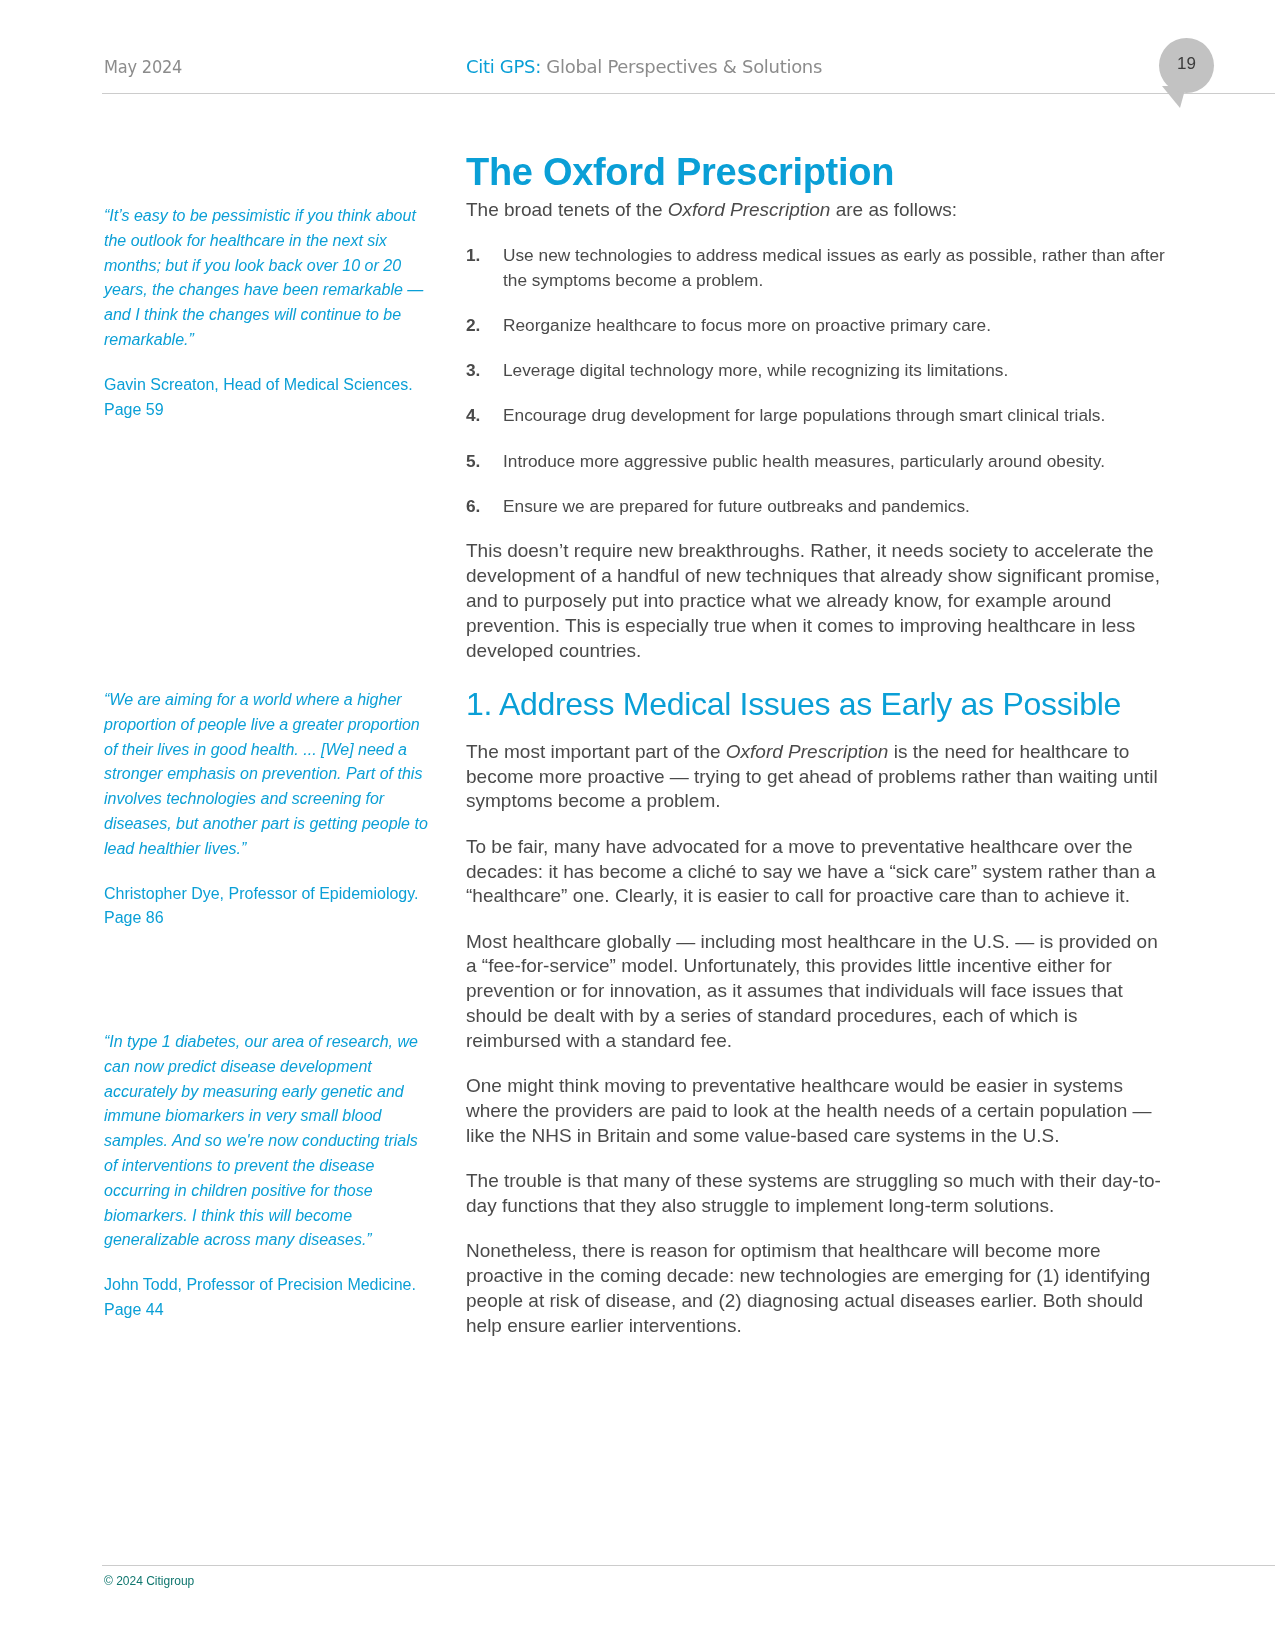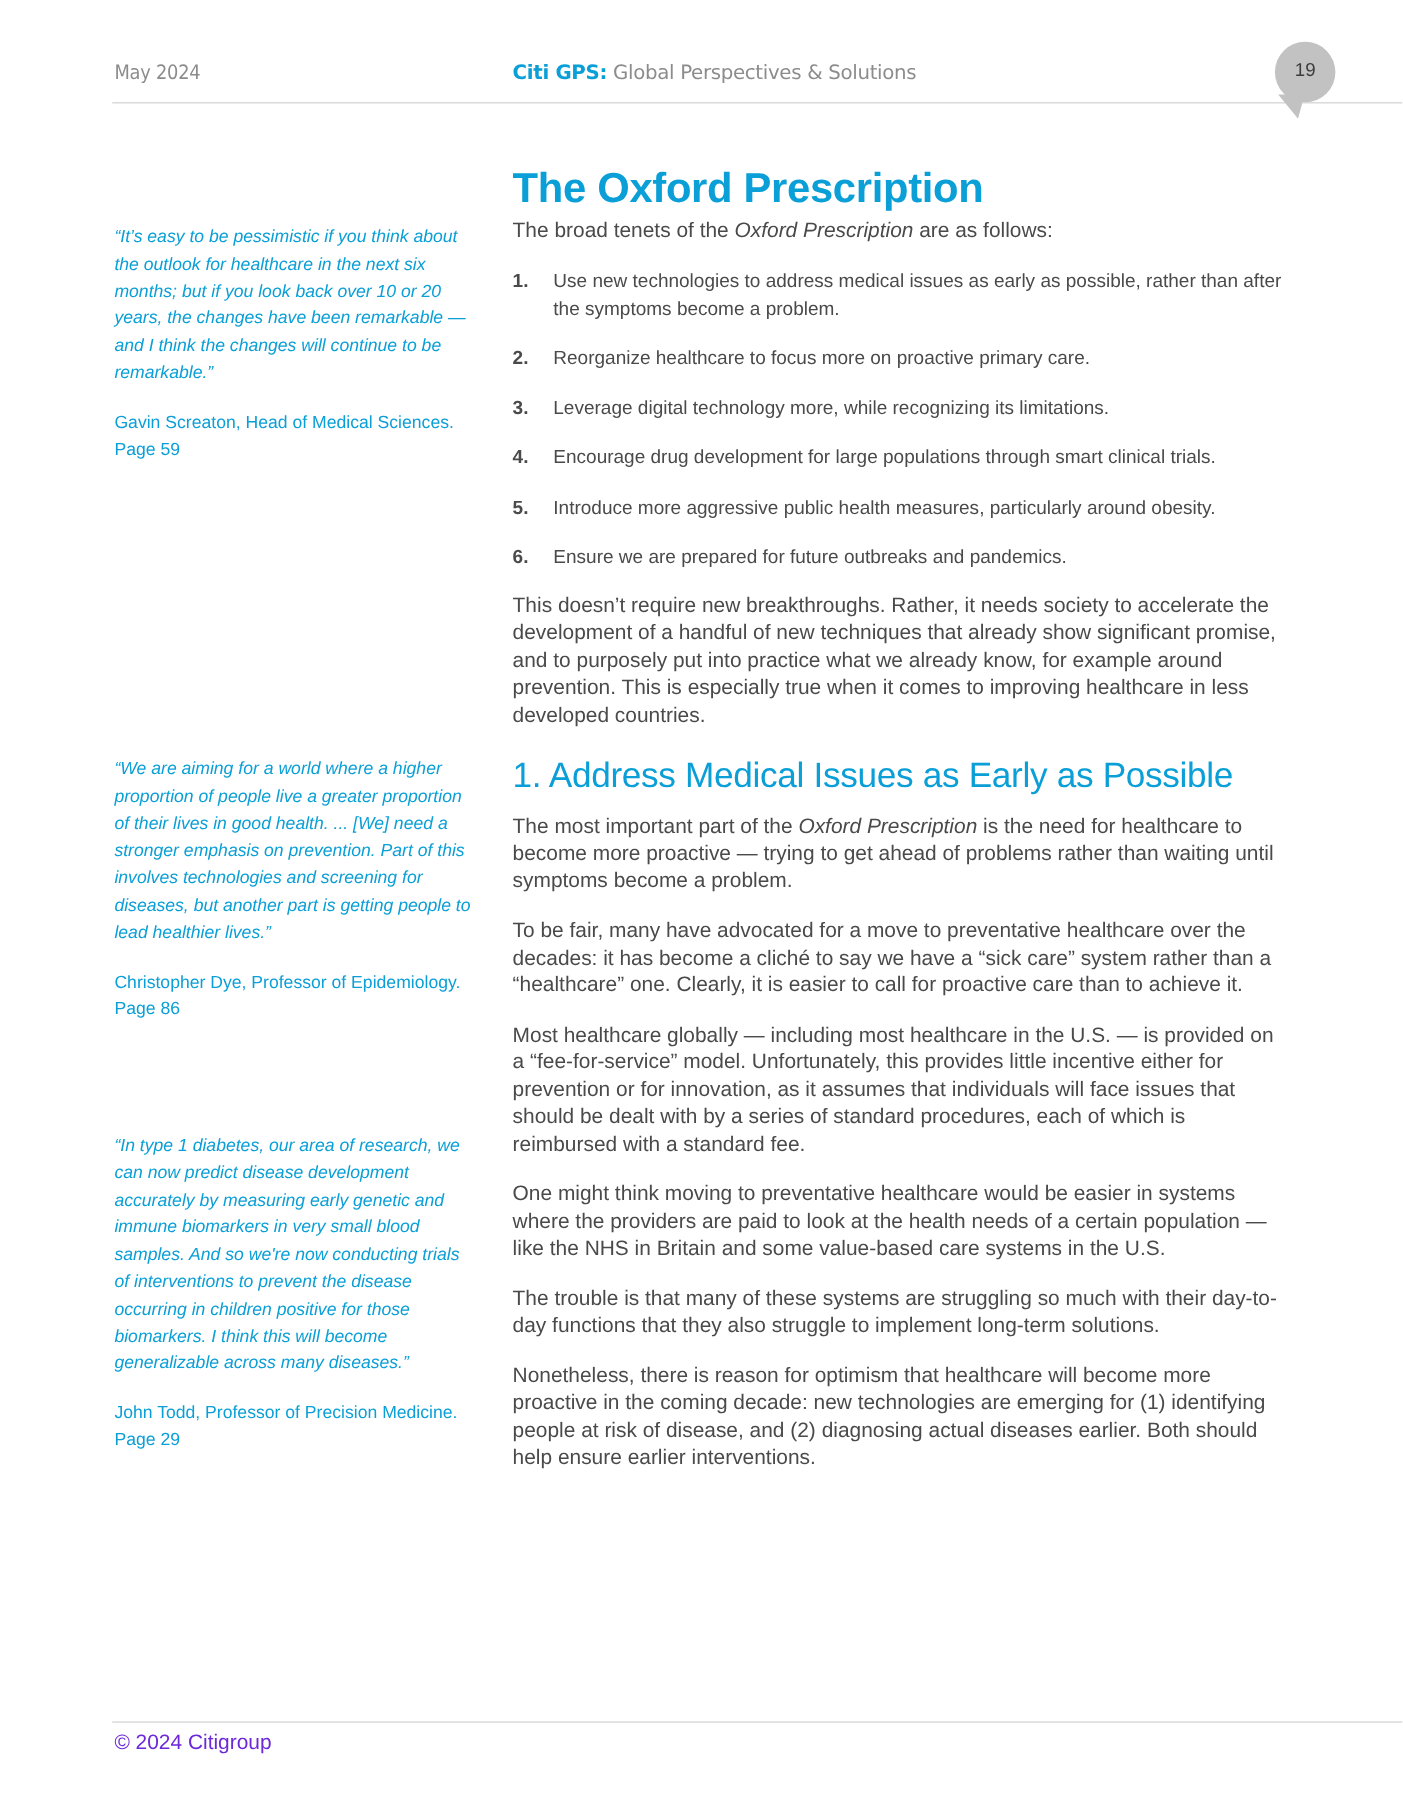--- a/index.html
+++ b/index.html
@@ -2,21 +2,21 @@
 <html><head>
   <meta charset="utf-8">
   <style>
     html, body { margin: 0; padding: 0; background: #ffffff; }
     body { width: 1275px; height: 1650px; position: relative; overflow: hidden;
       font-family: "Liberation Sans", sans-serif; color: #4a4a4a; }
     .hdr-date { position: absolute; left: 104px; top: 56px; font-size: 18px; color: #8c8c8c;
       font-family: "DejaVu Sans", sans-serif; font-stretch: condensed; letter-spacing: -0.2px; }
     .hdr-title { position: absolute; left: 466px; top: 56px; font-size: 18px; color: #8c8c8c;
       font-family: "DejaVu Sans", sans-serif; letter-spacing: -0.3px; }
-    .hdr-brand { color: #0a9fd6; font-weight: bold; }
+    .hdr-brand { color: #0a9fd6; font-weight: normal; }
     .hdr-line { position: absolute; left: 102px; right: 0; top: 93px; height: 1px; background: #cccccc; }
     .page-badge { position: absolute; left: 1159px; top: 38px; width: 55px; height: 55px; border-radius: 50%;
       background: #c2c2c2; color: #3c3c3c; font-size: 17px; text-align: center; line-height: 52px; }
     .badge-tail { position: absolute; left: 1166px; top: 86px; width: 0; height: 0;
       border-left: 10px solid transparent; border-right: 14px solid transparent; border-top: 22px solid #c2c2c2;
       transform: skewX(20deg); }
 
     .left-col { position: absolute; left: 104px; width: 330px; color: #0a9fd6; font-size: 16px; line-height: 24.8px; }
     .quote { font-style: italic; }
     .attrib { margin-top: 20px; }
@@ -24,21 +24,21 @@
     .main { position: absolute; left: 466px; top: 146px; width: 700px; }
     .h1 { font-size: 38px; font-weight: bold; color: #0a9fd6; margin: 0; line-height: 52px; letter-spacing: -0.3px; }
     .p { font-size: 19px; line-height: 24.8px; margin: 0 0 20.5px 0; color: #4a4a4a; }
     .intro { margin-top: 0px; margin-bottom: 20px; }
     .list { margin: 0 0 0 0; padding: 0; list-style: none; }
     .li { display: flex; font-size: 17.3px; line-height: 24.8px; margin-bottom: 20.5px; color: #4a4a4a; }
     .li-num { width: 37px; flex: 0 0 37px; font-weight: bold; }
     .h2 { font-size: 32px; color: #0a9fd6; font-weight: normal; margin: 6px 0 16px 0; line-height: 40px; letter-spacing: -0.3px; }
 
     .ftr-line { position: absolute; left: 102px; right: 0; top: 1565px; height: 1px; background: #cccccc; }
-    .ftr-text { position: absolute; left: 104px; top: 1574px; font-size: 19px; color: #6d28d9; }
+    .ftr-text { position: absolute; left: 104px; top: 1574px; font-size: 12px; color: #0f766e; }
   </style>
 </head>
 <body>
 
 <div>
   <div class="hdr-date">May 2024</div>
   <div class="hdr-title"><span class="hdr-brand">Citi GPS:</span><span> Global Perspectives &amp; Solutions</span></div>
   <div class="hdr-line"></div>
   <div class="badge-tail"></div>
   <div class="page-badge">19</div>
@@ -52,21 +52,21 @@
 
 <div class="left-col" style="top:688px;">
   <div class="quote">“We are aiming for a world where a higher proportion of people live a greater proportion of their lives in good health. ... [We] need a stronger emphasis on prevention. Part of this involves technologies and screening for diseases, but another part is getting people to lead healthier lives.”</div>
   <div class="attrib">Christopher Dye, Professor of Epidemiology.</div>
   <div>Page 86</div>
 </div>
 
 <div class="left-col" style="top:1030px;">
   <div class="quote">“In type 1 diabetes, our area of research, we can now predict disease development accurately by measuring early genetic and immune biomarkers in very small blood samples. And so we're now conducting trials of interventions to prevent the disease occurring in children positive for those biomarkers. I think this will become generalizable across many diseases.”</div>
   <div class="attrib">John Todd, Professor of Precision Medicine.</div>
-  <div>Page 29</div>
+  <div>Page 44</div>
 </div>
 
 <div class="main">
   <h1 class="h1">The Oxford Prescription</h1>
   <p class="p intro"><span>The broad tenets of the </span><em>Oxford Prescription</em><span> are as follows:</span></p>
 
   <ol class="list">
     <li class="li">
         <span class="li-num">1.</span>
         <span>Use new technologies to address medical issues as early as possible, rather than after the symptoms become a problem.</span>

